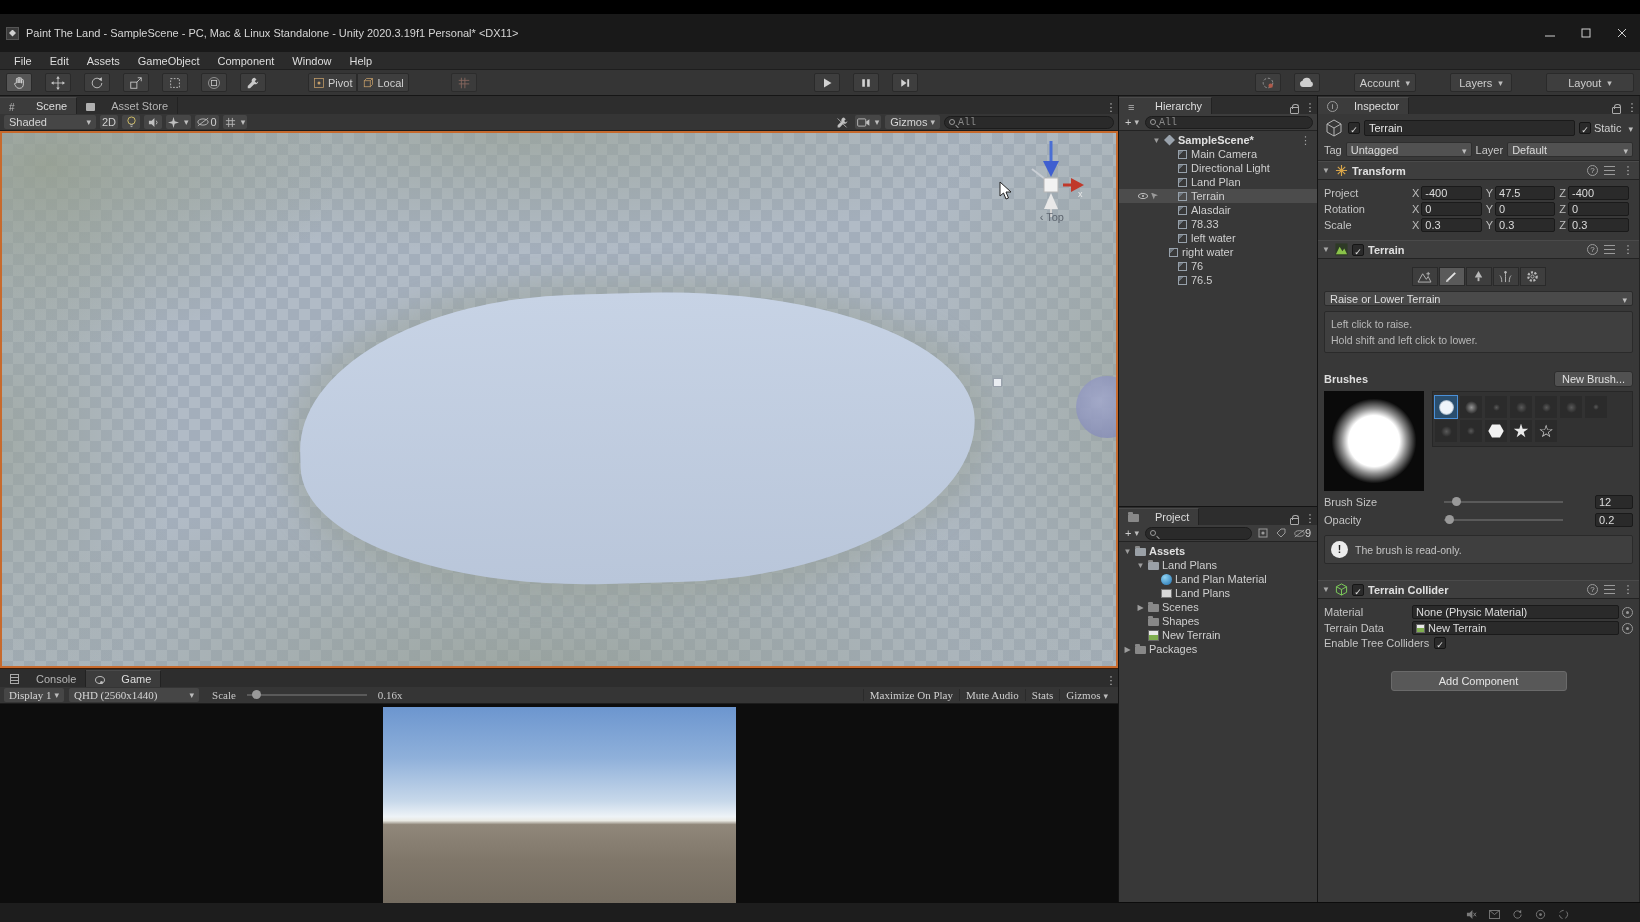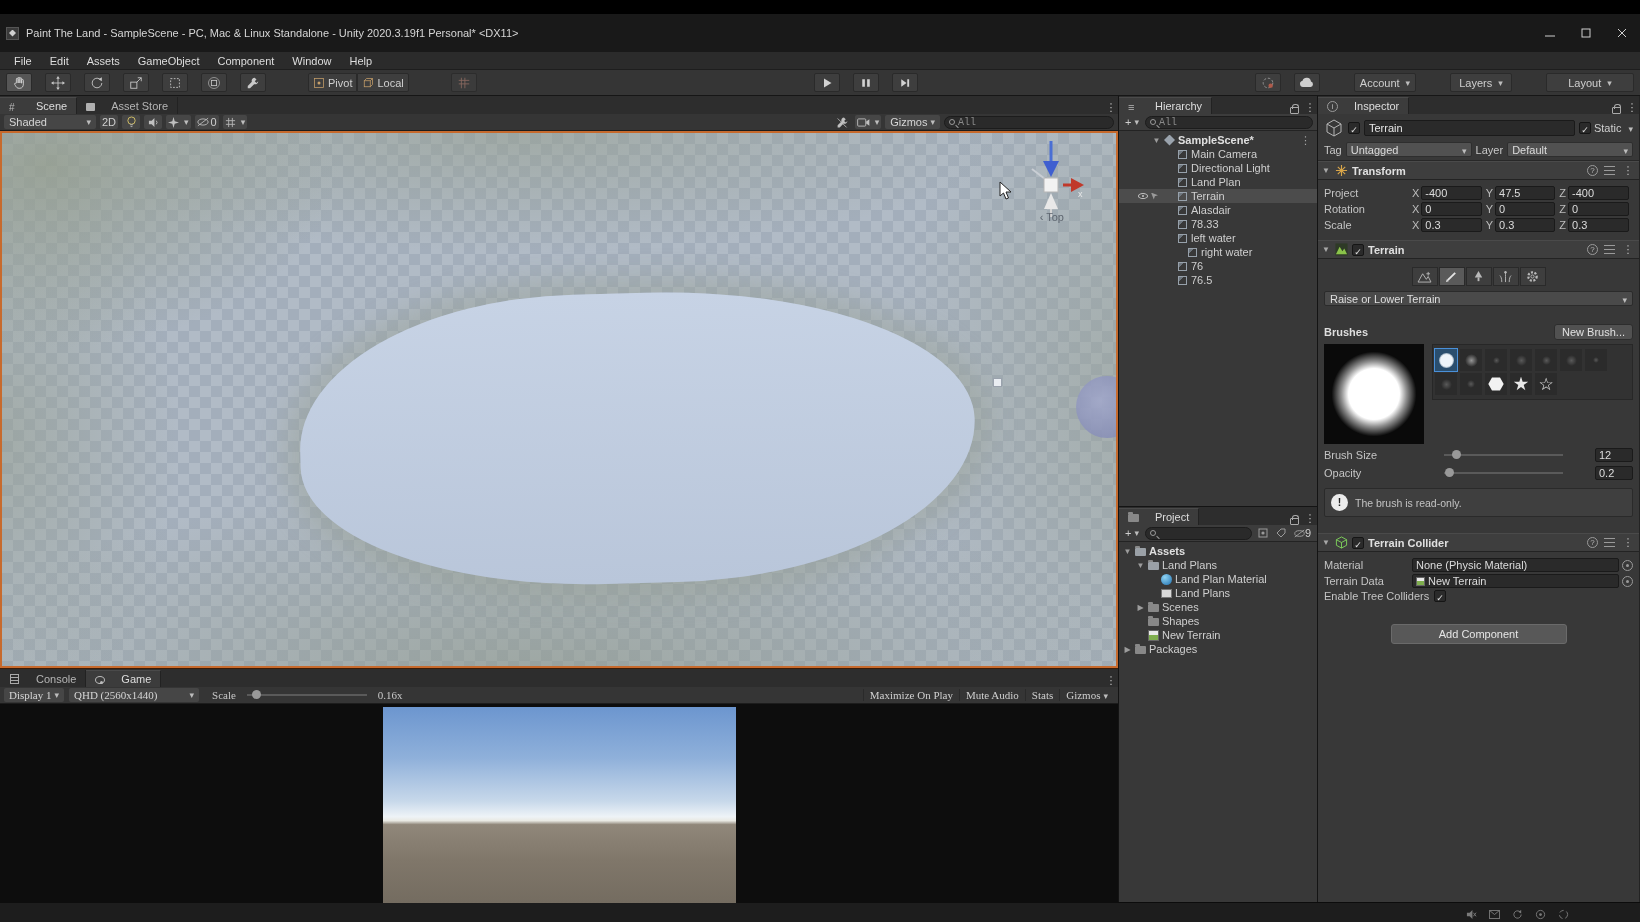--- a/index.html
+++ b/index.html
@@ -557,21 +557,21 @@
           </div>
             <div class="t-row" style="padding-left: 17px;">
             <span class="gutter">
                 <span class="eye-ic"></span>
                 <span class="pick-ic"></span>
               </span>
             <span class="arrowc"></span>
             <span class="tree-icon ic-cube"></span>
             <span class="lbl">left water</span>
           </div>
-            <div class="t-row" style="padding-left: 27px;">
+            <div class="t-row" style="padding-left: 8px;">
             <span class="gutter">
                 <span class="eye-ic"></span>
                 <span class="pick-ic"></span>
               </span>
             <span class="arrowc"></span>
             <span class="tree-icon ic-cube"></span>
             <span class="lbl">right water</span>
           </div>
             <div class="t-row" style="padding-left: 17px;">
             <span class="gutter">
@@ -816,20 +816,24 @@
             <span class="ttool">
                 <svg width="13" height="13" viewBox="0 0 14 14">
                   <circle cx="7" cy="7" r="4.5" fill="none" stroke="#b9b9b9" stroke-width="2.4" stroke-dasharray="2.2 1.6"></circle>
                   <circle cx="7" cy="7" r="1.7" fill="none" stroke="#b9b9b9"></circle>
                 </svg>
               </span>
           </div>
           <div class="mode-dd">
             <span>Raise or Lower Terrain</span>
             <span class="caret-r" style="margin-left:auto"></span>
+          </div>
+          <div class="helpbox">
+            <div>Left click to raise.</div>
+            <div style="margin-bottom:0">Hold shift and left click to lower.</div>
           </div>
           <div class="brush-head">
             <span class="lblb">Brushes</span>
             <span style="flex:1"></span>
             <span class="btn">New Brush...</span>
           </div>
           <div class="brush-zone">
             <div class="brush-preview"></div>
             <div class="brush-grid">
               <div class="bg-row">

